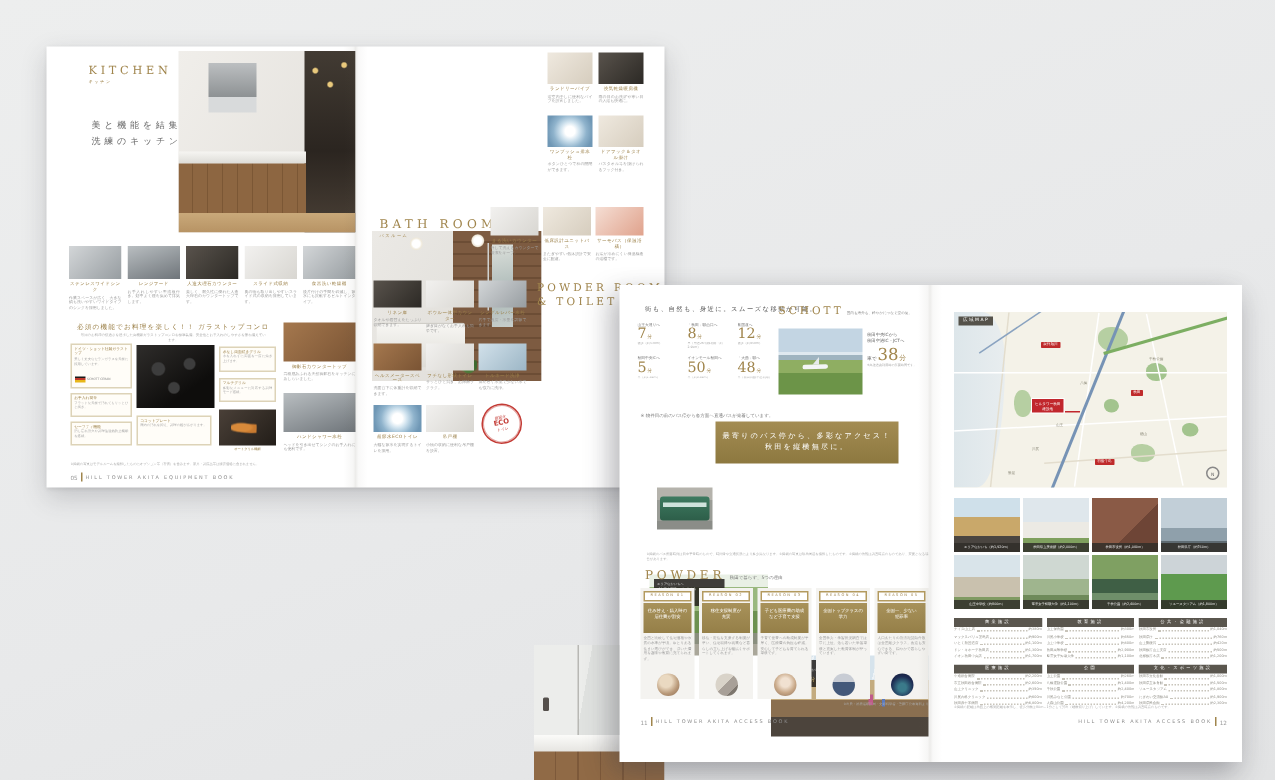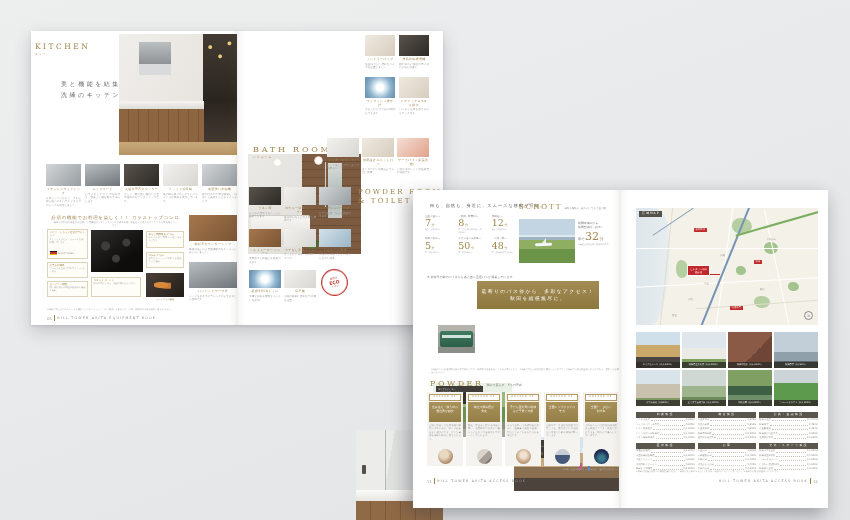--- a/index.html
+++ b/index.html
@@ -144,21 +144,21 @@
 .pgrid{display:grid;grid-template-columns:repeat(4,1fr);gap:2px}
 .tgrid{display:grid;grid-template-columns:repeat(3,1fr);gap:3px}
 </style>
 </head>
 <body>
 
 <div class="stage">
 
 <section class="spread" id="sp1" style="left:31px;top:31px;width:412px;height:294px">
 
-  <div class="abs" style="left:4px;top:11px">
+  <div class="abs" style="left:28px;top:11px">
     <div class="gt" style="font-size:7.5px;letter-spacing:2.5px">KITCHEN</div>
     <div class="gt" style="font-size:2.8px;letter-spacing:1px;margin-top:1px">キッチン</div>
   </div>
   <div class="abs" style="left:30px;top:47px;font-size:6px;line-height:11px;letter-spacing:2.5px;color:#6b6b6b">
     <div>美と機能を結集した</div>
     <div>洗練のキッチン。</div>
   </div>
   <div class="ph k-base abs" style="left:88px;top:3px;width:118px;height:121px">
     <div class="k-hood"></div>
     <div class="k-dark"></div>
@@ -436,21 +436,21 @@
   </div>
   <div class="ph ph-air abs" style="left:106px;top:29px;width:56px;height:44px">
     <div class="plane-tail"></div>
     <div class="plane"></div>
   </div>
   <div class="abs" style="left:165px;top:31px;width:41px">
     <div style="font-size:2.9px;line-height:4.2px;color:#666">秋田中央ICから</div>
     <div style="font-size:2.9px;line-height:4.2px;color:#666">秋田空港IC・JCTへ</div>
     <div style="display:flex;align-items:baseline;gap:.5px;margin-top:2px">
       <span style="font-size:3.2px;color:#666">車で</span>
-      <span class="gt" style="font-size:11px;line-height:11px">32</span>
+      <span class="gt" style="font-size:11px;line-height:11px">38</span>
       <span class="gt" style="font-size:4.5px">分</span>
     </div>
     <div style="font-size:2.1px;line-height:3px;color:#aaa;margin-top:1px">※高速道路利用時の所要時間です。</div>
   </div>
 
   <div class="abs" style="left:14px;top:85px;font-size:3px;color:#777">※ 物件目の前のバス停から各方面へ直通バスが発着しています。</div>
   <div class="ph ph-busbg abs" style="left:25px;top:91px;width:37px;height:28px">
     <div class="bus"></div>
     <div class="bus-win"></div>
   </div>

